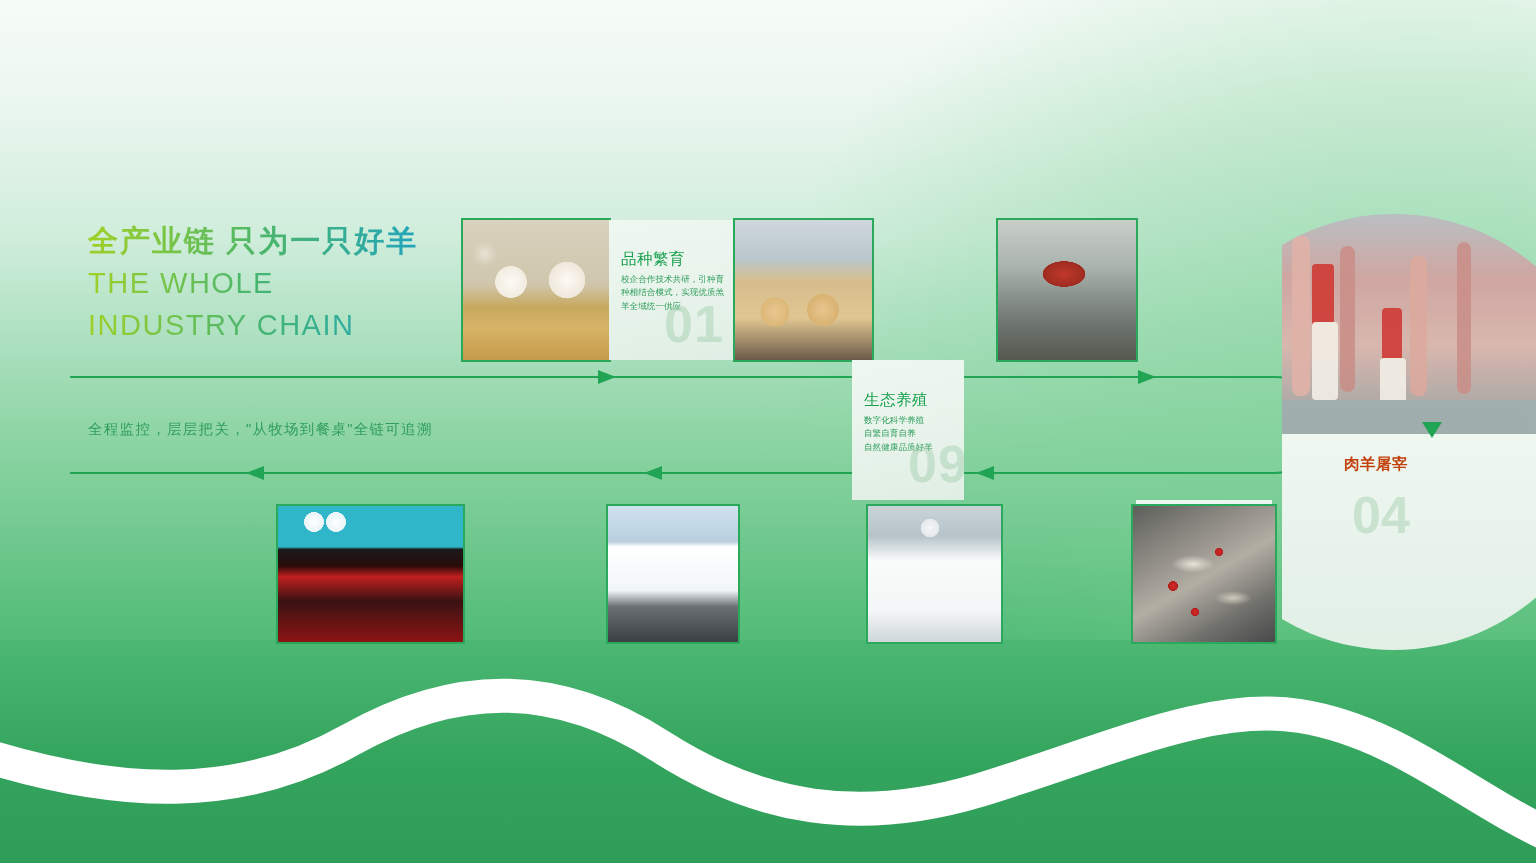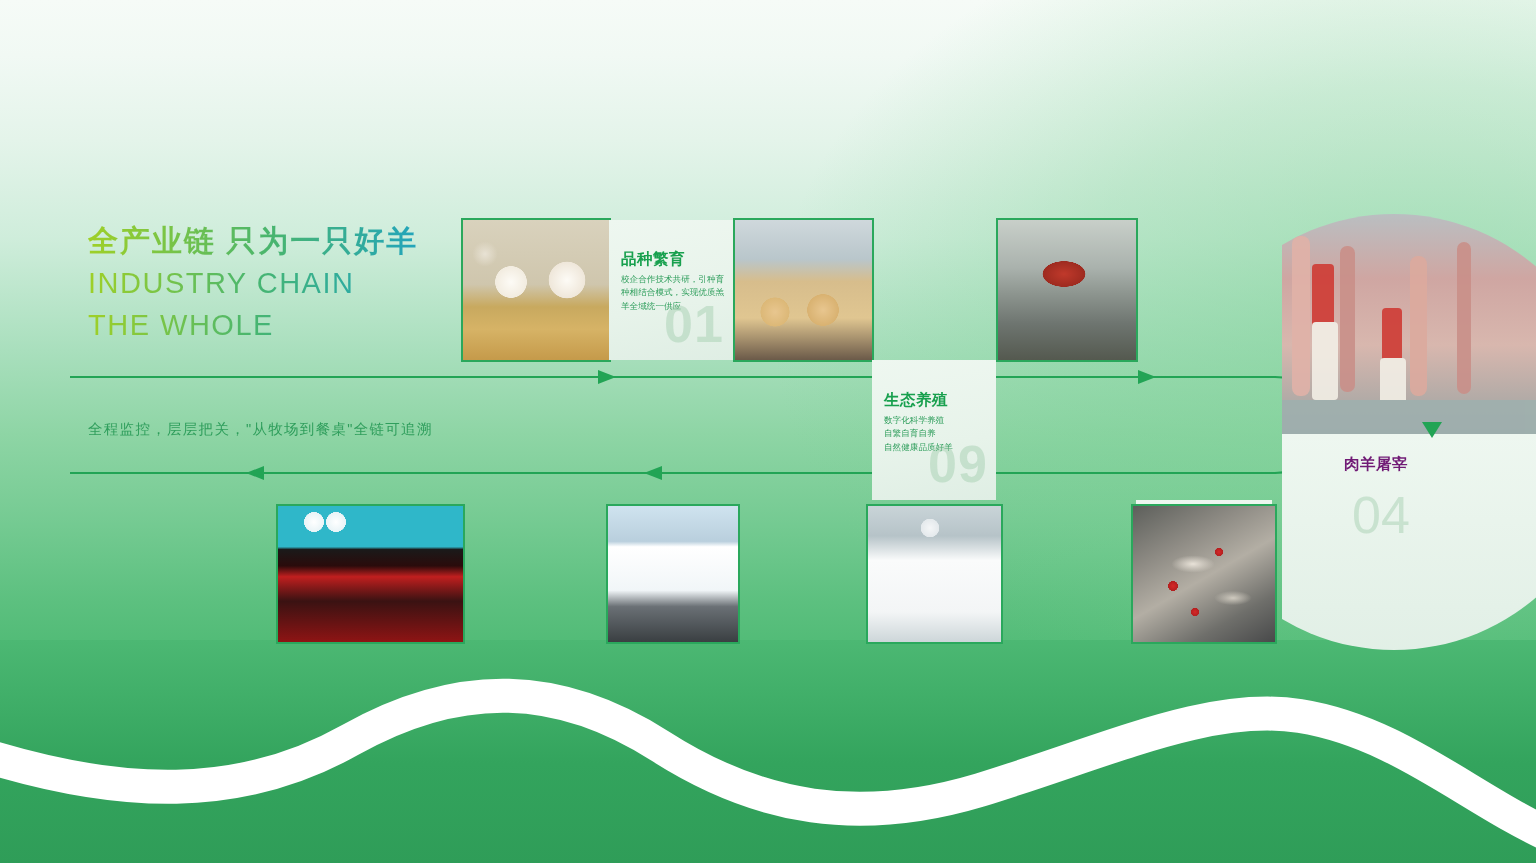--- a/index.html
+++ b/index.html
@@ -52,21 +52,21 @@
   #flow { position:absolute; left:70px; top:360px; width:1260px; height:130px; }
 
   
   .seg { position:absolute; overflow:hidden; }
   .photo { background-size:cover; background-position:center; }
   .txtcard {
     background:linear-gradient(170deg,#eef7f0 0%,#e7f3ea 60%,#dfeee4 100%);
     position:relative;
   }
   .txtcard .ttl {
-    position:absolute; font-weight:700; color:#18a04e; letter-spacing:0.5px;
+    position:absolute; font-weight:400; color:#18a04e; letter-spacing:0.5px;
     white-space:nowrap;
     text-align:center;
   }
   .txtcard .desc {
     position:absolute; color:#2f9e5c; line-height:1.55; white-space:pre-line;
     font-weight:400;
   }
   .txtcard .num {
     position:absolute; font-size:52px; font-weight:700;
     color:rgba(146,198,160,0.38); letter-spacing:1px; line-height:1;text-align:center;
@@ -90,22 +90,22 @@
 <div id="bg-bottom"></div>
 
 <svg id="wave" viewBox="0 0 1536 240" preserveAspectRatio="none">
   <path d="M -20 124 C 120 168 240 172 350 110 C 460 48 560 52 660 116
            C 760 180 860 196 980 160 C 1110 120 1210 72 1300 86
            C 1400 102 1470 170 1556 208 L 1556 250 L -20 250 Z" fill="none" stroke="#ffffff" stroke-width="34" stroke-linecap="round"></path>
 </svg>
 
 <div id="headline">
   <div class="hl-cn">全产业链  只为一只好羊</div>
+  <div class="hl-en">THE WHOLE</div>
   <div class="hl-en">INDUSTRY CHAIN</div>
-  <div class="hl-en">THE WHOLE</div>
 </div>
 <div id="tagline">全程监控，层层把关，"从牧场到餐桌"全链可追溯</div>
 
 <svg id="flow" viewBox="0 0 1260 130">
 
   <path d="M 0 17 L 1205 17 Q 1240 17 1240 52 L 1240 78 Q 1240 113 1205 113 L 0 113" fill="none" stroke="#22a455" stroke-width="2.2"></path>
 
   <g fill="#22a455">
     <polygon points="528,10 546,17 528,24"></polygon>
     <polygon points="826,10 844,17 826,24"></polygon>
@@ -134,21 +134,21 @@
 羊全域统一供应</div>
   <div class="num" style="left:55px; top:78px;">01</div>
 </div>
 
 <div class="seg photo rowtop strip-border" style="left:735px; width:137px;
      background-image:
        radial-gradient(circle 22px at 40px 92px, #e8c68f 0%, #dcb877 65%, rgba(0,0,0,0) 67%),
        radial-gradient(circle 24px at 88px 90px, #e8c68f 0%, #d9b271 65%, rgba(0,0,0,0) 67%),
        linear-gradient(180deg,#cfd8dc 0%,#b9c6cb 28%,#d7bd8c 44%,#e0c691 70%,#6b5a49 100%);"></div>
 
-<div class="seg txtcard rowtop" style="left:872px; width:124px;">
+<div class="seg txtcard rowtop" style="left:852px; width:112px;">
   <div class="ttl" style="left:12px; top:30px; font-size:15.5px;">生态养殖</div>
   <div class="desc" style="left:12px; top:54px; font-size:8.6px;">数字化科学养殖
 自繁自育自养
 自然健康品质好羊</div>
   <div class="num" style="left:56px; top:78px;">09</div>
 </div>
 
 <div class="seg photo rowtop strip-border" style="left:998px; width:138px;
      background-image:
        radial-gradient(ellipse 30px 18px at 66px 54px, #c0392b 0%, #9e2b20 70%, rgba(0,0,0,0) 72%),
@@ -191,22 +191,22 @@
         <rect x="30" y="110" width="26" height="78" fill="#f2efe6" rx="4"></rect>
         <rect x="100" y="96" width="20" height="60" fill="#cf3b35" rx="4"></rect>
         <rect x="98" y="146" width="26" height="64" fill="#f2efe6" rx="4"></rect>
         <rect x="-120" y="188" width="540" height="36" fill="#9fb0ae"></rect>
       </g>
       <rect x="-120" y="222" width="540" height="260" fill="url(#panelg)"></rect>
     </g>
     <polygon points="140,210 160,210 150,226" fill="#22a455"></polygon>
   </svg>
   <div style="position:absolute; left:62px; top:242px; width:190px;">
-    <div style="font-size:15.5px; font-weight:700; color:#701a75; letter-spacing:0.5px;">肉羊屠宰</div>
-    <div style="font-size:52px; font-weight:400; color:rgba(146,198,160,0.38); line-height:1; margin-top:14px; margin-left:8px;">04</div>
+    <div style="font-size:15.5px; font-weight:700; color:#c2410c; letter-spacing:0.5px;">肉羊屠宰</div>
+    <div style="font-size:52px; font-weight:700; color:rgba(146,198,160,0.38); line-height:1; margin-top:14px; margin-left:8px;">04</div>
   </div>
 </div>
 
 <div class="seg photo rowbot strip-border" style="left:278px; width:185px;
      background-image:
        radial-gradient(circle 14px at 36px 16px, #ffffff 0%, #e9f4f7 70%, rgba(0,0,0,0) 72%),
        radial-gradient(circle 14px at 58px 16px, #ffffff 0%, #e9f4f7 70%, rgba(0,0,0,0) 72%),
        linear-gradient(180deg,#2fb7c9 0%,#2fb7c9 30%,#1a1a1a 32%,#2a0b0b 44%,#c01f1f 52%,#3a1212 70%,#8e1414 100%);"></div>
 
 <div class="seg photo rowbot strip-border" style="left:608px; width:130px;

